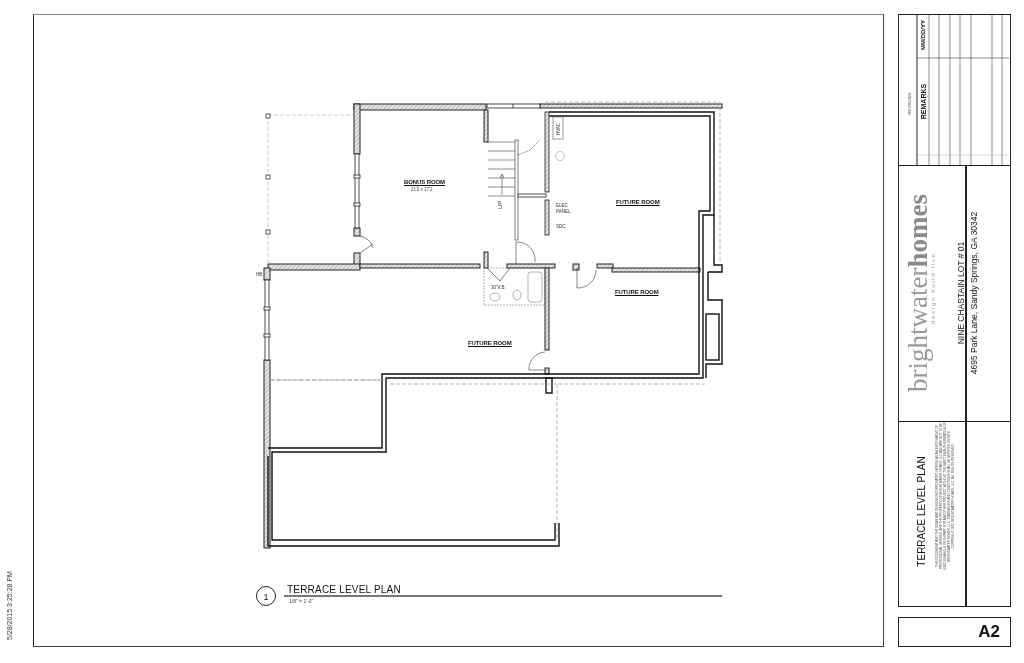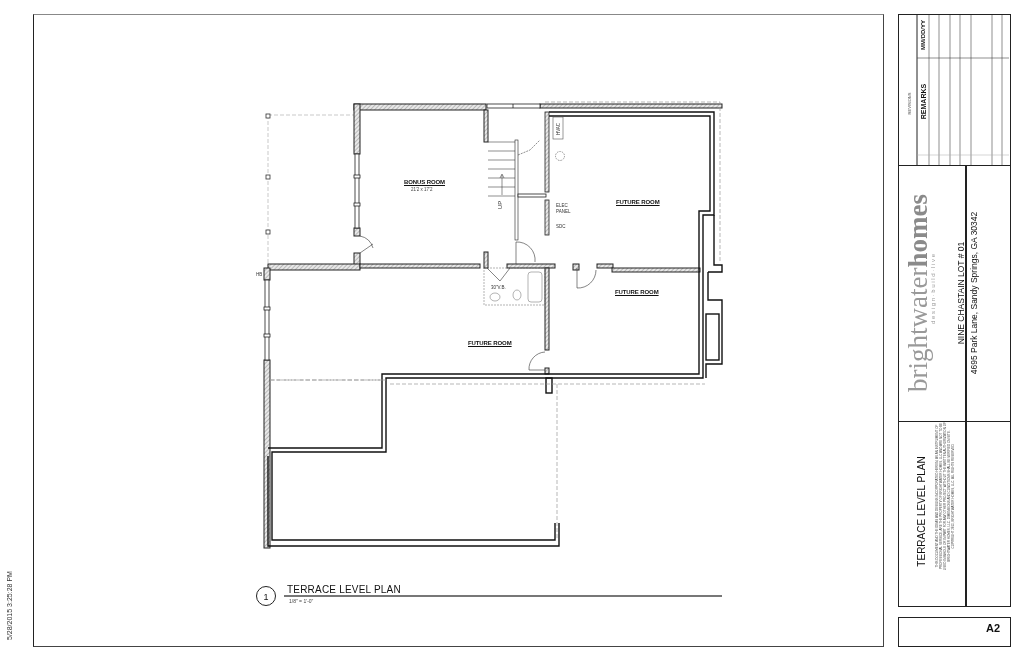--- a/index.html
+++ b/index.html
@@ -4,21 +4,21 @@
 <style>
   html, body { margin:0; padding:0; background:#ffffff; }
   body { width:1024px; height:663px; position:relative; overflow:hidden; font-family:"Liberation Sans", sans-serif; color:#111; }
   .sheet-border { position:absolute; left:33px; top:14px; width:851px; height:633px; border-left:1.5px solid #222; border-top:1.5px solid #888; border-right:1.5px solid #444; border-bottom:1.5px solid #444; box-sizing:border-box; }
   .plot-stamp { position:absolute; left:6px; top:640px; transform-origin:0 0; transform:rotate(-90deg); font-size:7px; color:#333; white-space:nowrap; }
   .plan-svg { position:absolute; left:0; top:0; }
   .title-block { position:absolute; left:898px; top:14px; width:113px; height:593px; border:1.5px solid #222; box-sizing:border-box; }
   .tb-cell { position:absolute; left:0; width:100%; box-sizing:border-box; border-bottom:1.5px solid #222; }
   .rot { position:absolute; transform:rotate(-90deg); transform-origin:center center; white-space:nowrap; }
   .sheet-num-box { position:absolute; left:898px; top:617px; width:113px; height:30px; border:1.5px solid #222; box-sizing:border-box; }
-  .sheet-num { position:absolute; right:10px; top:4px; font-size:11px; font-weight:bold; }
+  .sheet-num { position:absolute; right:10px; top:4px; font-size:17px; font-weight:bold; }
   .plan-title { position:absolute; left:287px; top:584px; font-size:10px; letter-spacing:0.2px; }
   .plan-scale { position:absolute; left:289px; top:598px; font-size:5px; color:#444; }
   .plan-num { position:absolute; left:256px; top:586px; width:20px; height:20px; border:1px solid #222; border-radius:50%; font-size:9px; text-align:center; line-height:20px; box-sizing:border-box; }
   .plan-rule { position:absolute; left:284px; top:595px; width:438px; height:1.5px; background:#777; }
   .room-label { position:absolute; font-size:6px; font-weight:bold; text-decoration:underline; white-space:nowrap; letter-spacing:-0.1px; }
   .room-dim { position:absolute; font-size:4.5px; color:#444; white-space:nowrap; }
   .small-label { position:absolute; font-size:4.5px; color:#333; white-space:nowrap; line-height:6px; }
 </style>
 </head>
 <body>

